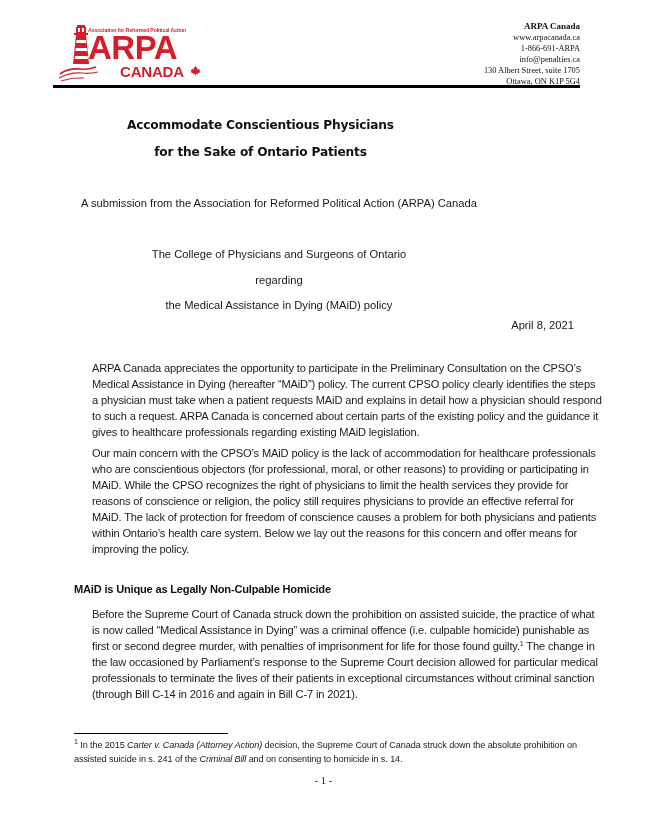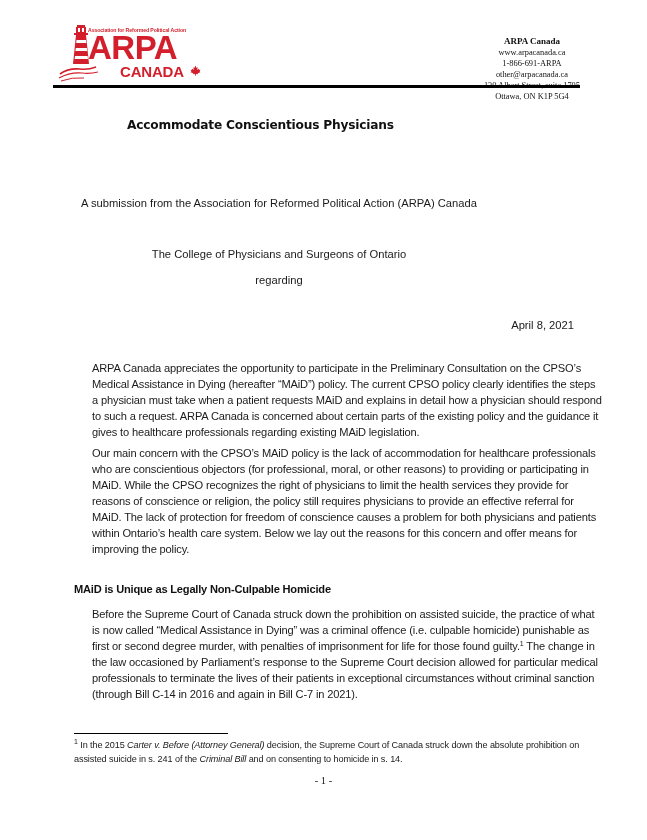--- a/index.html
+++ b/index.html
@@ -7,21 +7,21 @@
   .page { position: absolute; left: 0; top: 0; width: 647px; height: 840px; background: #fff; }
 
   
   .logo { position: absolute; left: 58px; top: 22px; width: 160px; height: 62px; }
   .logo .tagline { position: absolute; left: 30px; top: 5px; font-family: "Liberation Sans", sans-serif; font-weight: bold; font-size: 5.2px; color: #d21f2b; white-space: nowrap; letter-spacing: -0.1px; }
   .logo .arpa { position: absolute; left: 30px; top: 6px; font-family: "Liberation Sans", sans-serif; font-weight: bold; font-size: 33px; color: #d21f2b; letter-spacing: -0.5px; line-height: 40px; }
   .logo .canada { position: absolute; left: 62px; top: 40px; font-family: "Liberation Sans", sans-serif; font-weight: bold; font-size: 15px; color: #d21f2b; line-height: 20px; letter-spacing: -0.2px; }
   .logo .leaf { position: absolute; left: 132px; top: 43px; font-size: 12px; color: #d21f2b; line-height: 12px; }
   .logo svg.lighthouse { position: absolute; left: 0; top: 0; }
 
-  .contact { position: absolute; right: 67px; top: 36px; text-align: center; font-family: "Liberation Serif", serif; font-size: 8.4px; line-height: 11px; color: #111; }
+  .contact { position: absolute; right: 67px; top: 21px; text-align: right; font-family: "Liberation Serif", serif; font-size: 8.4px; line-height: 11px; color: #111; }
   .contact .org { font-weight: bold; font-size: 9px; }
 
   .header-rule { position: absolute; left: 53px; top: 85px; width: 527px; height: 3px; background: #000; }
   .title { position: absolute; left: 0; width: 521px; text-align: center; font-family: "DejaVu Sans", sans-serif; font-weight: bold; font-size: 12.2px; color: #111; letter-spacing: -0.2px; }
   .title.l1 { top: 118px; }
   .title.l2 { top: 145px; }
 
   .centered { position: absolute; left: 0; width: 558px; text-align: center; font-family: "Liberation Sans", sans-serif; font-size: 11.2px; color: #1a1a1a; }
   .c1 { top: 197px; }
   .c2 { top: 223px; }
@@ -72,36 +72,38 @@
       <svg width="11" height="11" viewBox="0 0 20 20">
           <path d="M10 1 L11.5 5 L14 4 L13 9 L16 7 L17 9 L19 8.5 L17.5 12 L19 13 L14 15 L14.5 17 L10.7 16.3 L10.7 19.5 L9.3 19.5 L9.3 16.3 L5.5 17 L6 15 L1 13 L2.5 12 L1 8.5 L3 9 L4 7 L7 9 L6 4 L8.5 5 Z" fill="#d21f2b"></path>
         </svg>
     </div>
   </div>
 
   <div class="contact">
     <div class="org">ARPA Canada</div>
     <div>www.arpacanada.ca</div>
     <div>1-866-691-ARPA</div>
-    <div>other@arpacanada.ca</div>
+    <div>info@penalties.ca</div>
     <div>130 Albert Street, suite 1705</div>
     <div>Ottawa, ON K1P 5G4</div>
   </div>
 
   <div class="header-rule"></div>
 
   <div class="title l1">Accommodate Conscientious Physicians</div>
+  <div class="title l2">for the Sake of Ontario Patients</div>
 
   <div class="centered c1">A submission from the Association for Reformed Political Action (ARPA) Canada</div>
   <div class="centered c3">The College of Physicians and Surgeons of Ontario</div>
   <div class="centered c4">regarding</div>
+  <div class="centered c5">the Medical Assistance in Dying (MAiD) policy</div>
   <div class="date">April 8, 2021</div>
 
   <div class="para p1">ARPA Canada appreciates the opportunity to participate in the Preliminary Consultation on the CPSO’s Medical Assistance in Dying (hereafter “MAiD”) policy. The current CPSO policy clearly identifies the steps a physician must take when a patient requests MAiD and explains in detail how a physician should respond to such a request. ARPA Canada is concerned about certain parts of the existing policy and the guidance it gives to healthcare professionals regarding existing MAiD legislation.</div>
   <div class="para p2">Our main concern with the CPSO’s MAiD policy is the lack of accommodation for healthcare professionals who are conscientious objectors (for professional, moral, or other reasons) to providing or participating in MAiD. While the CPSO recognizes the right of physicians to limit the health services they provide for reasons of conscience or religion, the policy still requires physicians to provide an effective referral for MAiD. The lack of protection for freedom of conscience causes a problem for both physicians and patients within Ontario’s health care system. Below we lay out the reasons for this concern and offer means for improving the policy.</div>
   <div class="heading">MAiD is Unique as Legally Non-Culpable Homicide</div>
   <div class="para p3"><span>Before the Supreme Court of Canada struck down the prohibition on assisted suicide, the practice of what is now called “Medical Assistance in Dying” was a criminal offence (i.e. culpable homicide) punishable as first or second degree murder, with penalties of imprisonment for life for those found guilty.</span><sup>1</sup><span> The change in the law occasioned by Parliament’s response to the Supreme Court decision allowed for particular medical professionals to terminate the lives of their patients in exceptional circumstances without criminal sanction (through Bill C-14 in 2016 and again in Bill C-7 in 2021).</span></div>
 
   <div class="fn-rule"></div>
-  <div class="footnote"><sup>1</sup><span> In the 2015 </span><i>Carter v. Before (Attorney General)</i><span> decision, the Supreme Court of Canada struck down the absolute prohibition on assisted suicide in s. 241 of the </span><i>Criminal Bill</i><span> and on consenting to homicide in s. 14.</span></div>
+  <div class="footnote"><sup>1</sup><span> In the 2015 </span><i>Carter v. Canada (Attorney Action)</i><span> decision, the Supreme Court of Canada struck down the absolute prohibition on assisted suicide in s. 241 of the </span><i>Criminal Bill</i><span> and on consenting to homicide in s. 14.</span></div>
 
   <div class="page-num">- 1 -</div>
 </div>
 
 </body></html>

